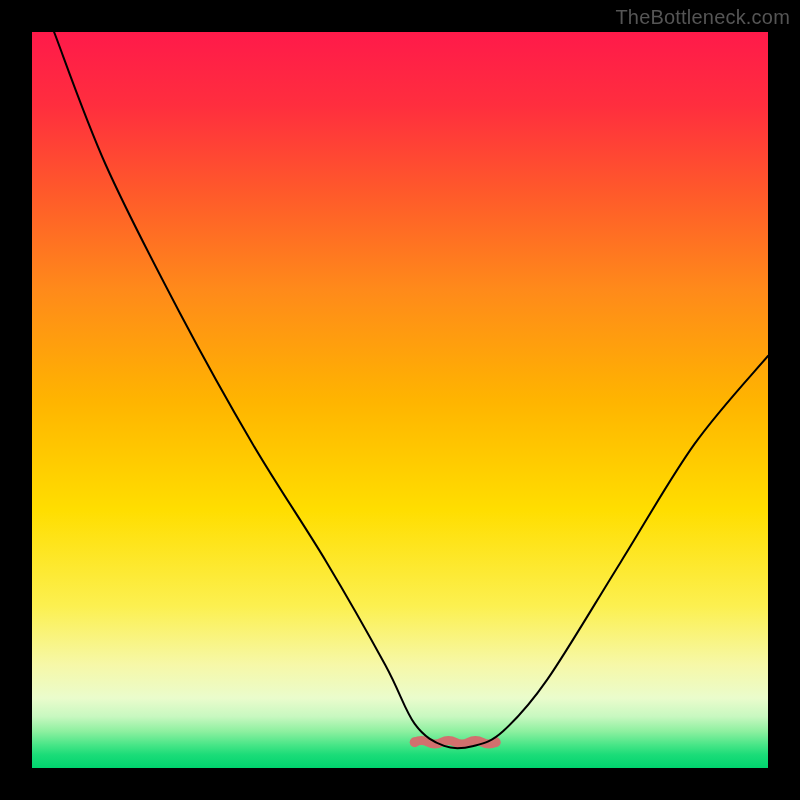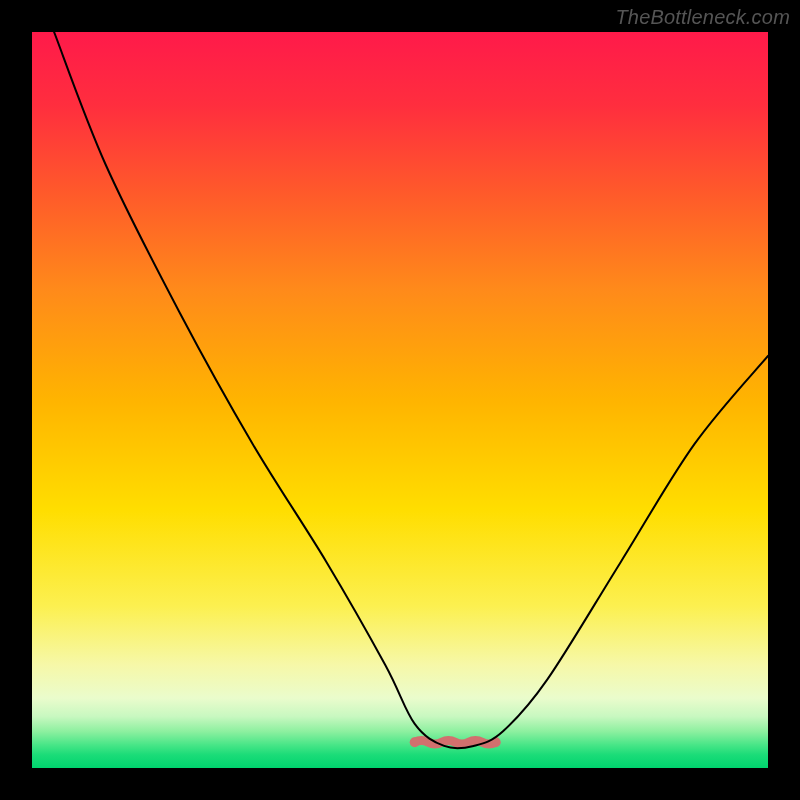--- a/index.html
+++ b/index.html
@@ -34,21 +34,20 @@
     inset: 0;
   }
   .watermark {
     position: absolute;
     top: 6px;
     right: 10px;
     color: #555;
     font-size: 20px;
     font-weight: 500;
     letter-spacing: 0.2px;
-    font-style: italic;
   }
 </style>
 </head>
 <body>
 
 <div class="frame">
 
   <div class="plot-area">
 
     <svg class="gradient-bg" viewBox="0 0 736 736" preserveAspectRatio="none">

